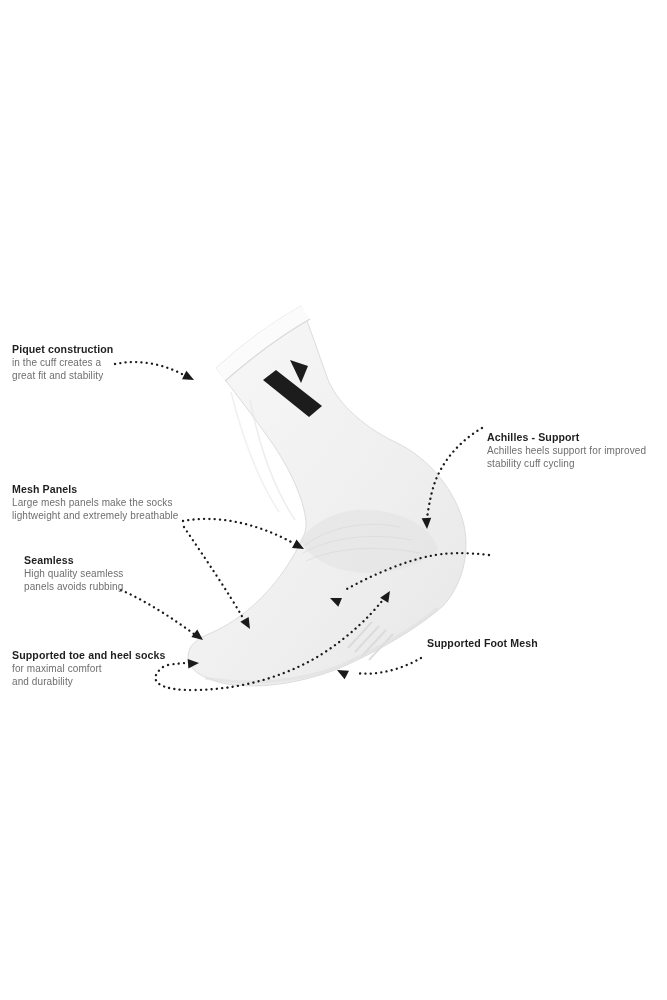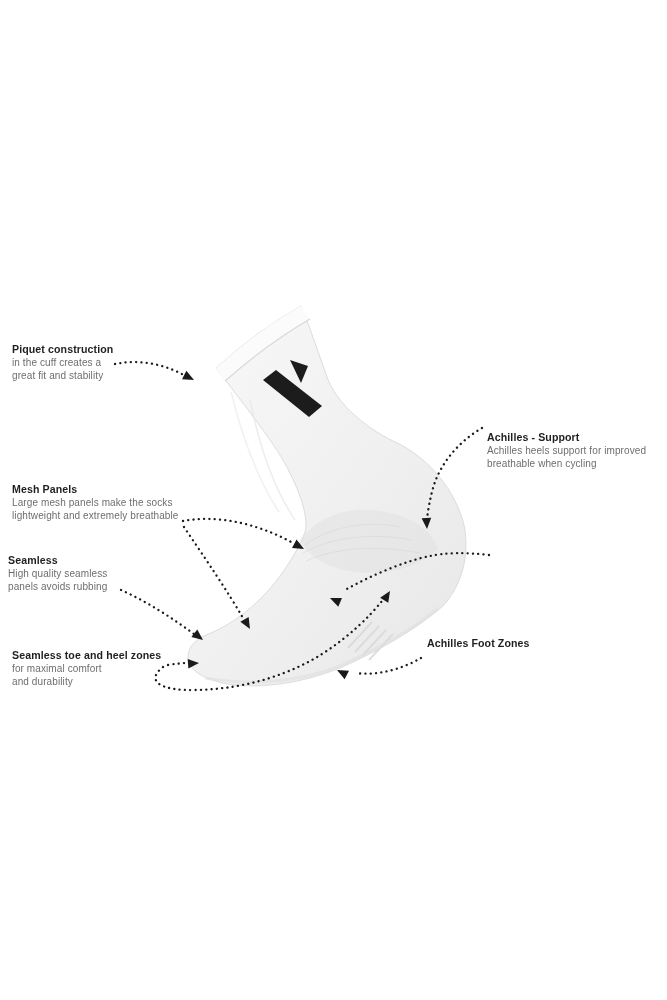--- a/index.html
+++ b/index.html
@@ -23,21 +23,21 @@
     line-height:13px;letter-spacing:.1px;white-space:nowrap;
   }
   .annotation .body-line{
     font-size:10px;font-weight:400;color:var(--body-color);
     line-height:13px;letter-spacing:.1px;white-space:nowrap;
   }
   
   .pos-piquet      {left:12px;  top:343px; width:170px;}
   .pos-achilles    {left:487px; top:407px; width:178px;margin-top:24px;}
   .pos-mesh        {left:12px;  top:483px; width:200px;}
-  .pos-seamless    {left:8px;  top:554px; width:170px;}
+  .pos-seamless    {left:24px;  top:554px; width:170px;}
   .pos-compression {left:497px; top:541px; width:168px;}
   .pos-toeheel     {left:12px;  top:649px; width:195px;}
   .pos-footzones   {left:427px; top:637px; width:238px;}
 
   .dotted{
     fill:none;stroke:var(--arrow-color);
     stroke-width:2.3;stroke-linecap:round;
     stroke-dasharray:0.1 5.2;
   }
   .arrowhead{fill:var(--arrow-color);}
@@ -140,39 +140,39 @@
 
   <div class="annotation pos-piquet">
     <div class="title">Piquet construction</div>
     <div class="body-line">in the cuff creates a</div>
     <div class="body-line">great fit and stability</div>
   </div>
 
   <div class="annotation pos-achilles">
     <div class="title">Achilles - Support</div>
     <div class="body-line">Achilles heels support for improved</div>
-    <div class="body-line">breathable when cycling</div>
+    <div class="body-line">stability cuff cycling</div>
   </div>
 
   <div class="annotation pos-mesh">
     <div class="title">Mesh Panels</div>
     <div class="body-line">Large mesh panels make the socks</div>
     <div class="body-line">lightweight and extremely breathable</div>
   </div>
 
   <div class="annotation pos-seamless">
     <div class="title">Seamless</div>
     <div class="body-line">High quality seamless</div>
     <div class="body-line">panels avoids rubbing</div>
   </div>
 
 
   <div class="annotation pos-toeheel">
-    <div class="title">Seamless toe and heel zones</div>
+    <div class="title">Supported toe and heel socks</div>
     <div class="body-line">for maximal comfort</div>
     <div class="body-line">and durability</div>
   </div>
 
   <div class="annotation pos-footzones">
-    <div class="title">Achilles Foot Zones</div>
+    <div class="title">Supported Foot Mesh</div>
   </div>
 
 </div>
 
 </body></html>

